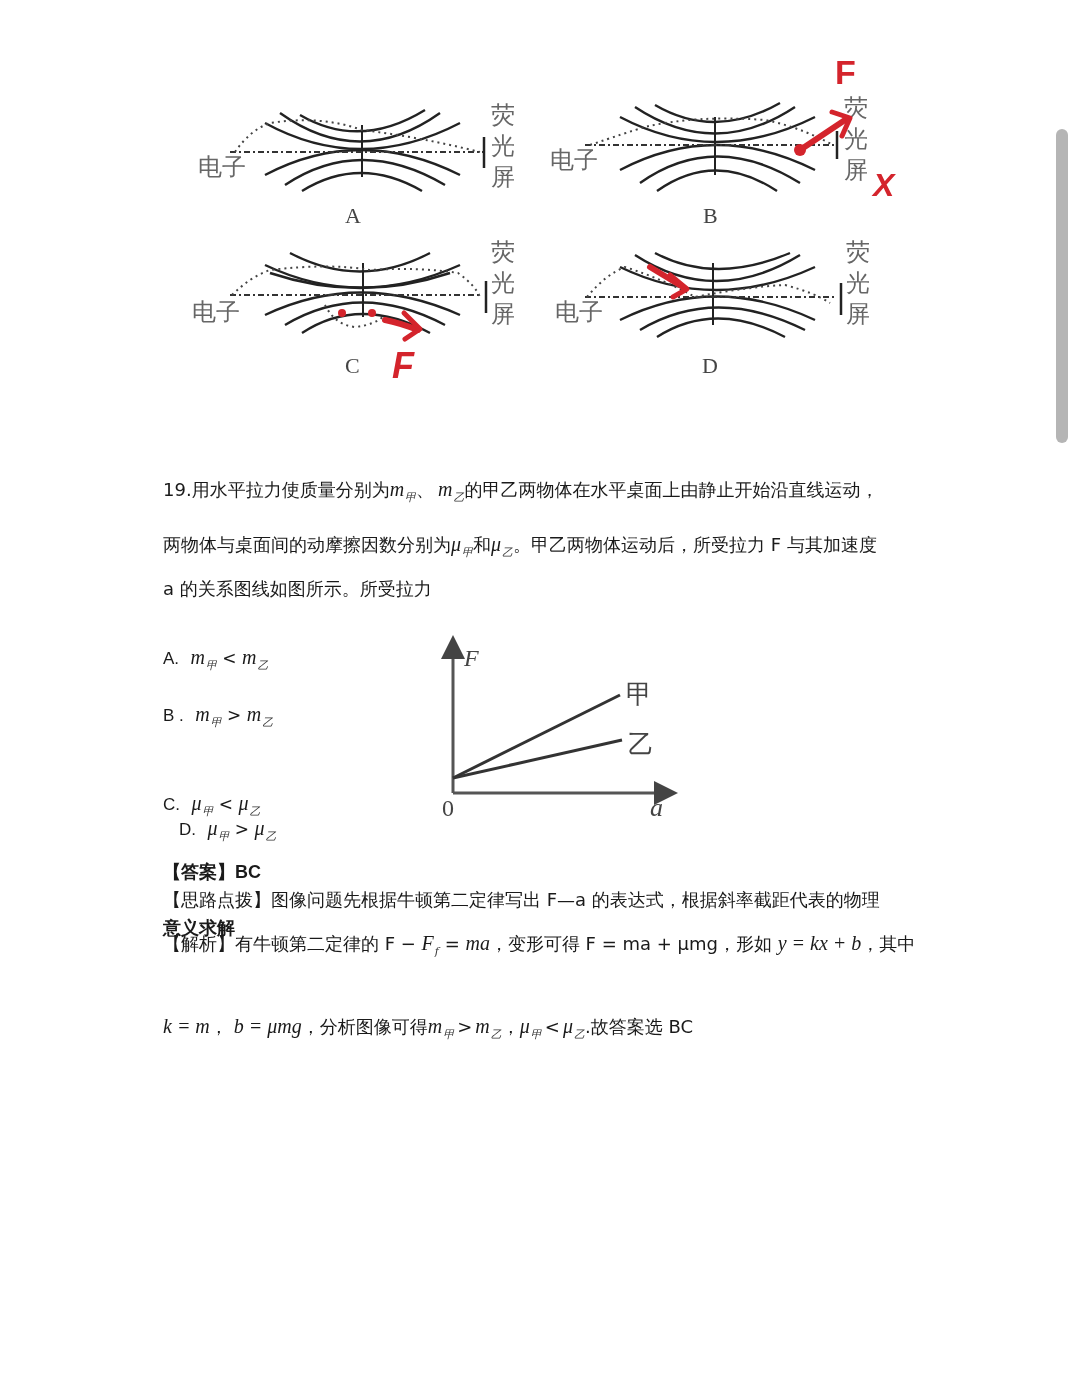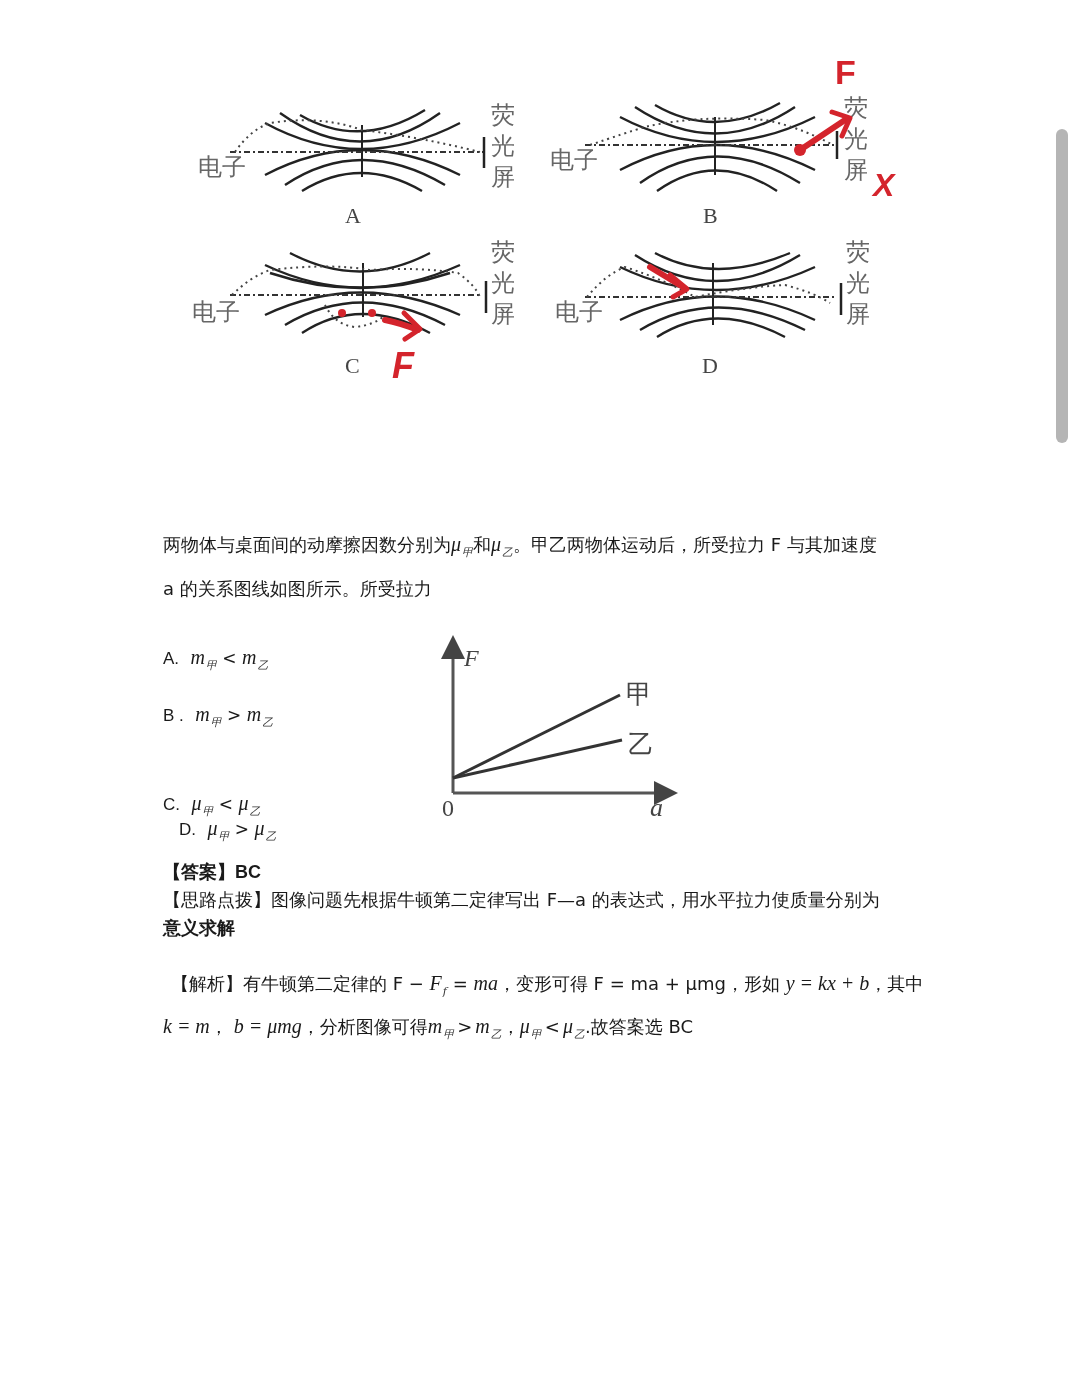--- a/index.html
+++ b/index.html
@@ -135,20 +135,23 @@
     </svg>
     <div class="cn-label" style="left:10px; top:52px;">电子</div>
     <div class="cn-label screen-label" style="left:300px; top:-8px;">
       <div>荧</div>
       <div>光</div>
       <div>屏</div>
     </div>
     <div class="fig-label" style="left:157px; top:108px;">D</div>
   </div>
 
+  <div class="text-line" style="top:478px;">
+    <span>19.</span><span>用水平拉力使质量分别为</span><span class="math">m</span><span class="sub">甲</span><span>、</span><span class="math" style="margin-left:4px;">m</span><span class="sub">乙</span><span>的甲乙两物体在水平桌面上由静止开始沿直线运动，</span>
+  </div>
   <div class="text-line" style="top:533px;">
     <span>两物体与桌面间的动摩擦因数分别为</span><span class="math">μ</span><span class="sub">甲</span><span>和</span><span class="math">μ</span><span class="sub">乙</span><span>。甲乙两物体运动后，所受拉力 F 与其加速度</span>
   </div>
   <div class="text-line" style="top:577px;">a 的关系图线如图所示。所受拉力</div>
 
   <div class="opt" style="top:646px;">
     <span class="letter">A.</span>
     <span class="math" style="margin-left:6px;">m</span><span class="sub">甲</span>
     <span>&lt;</span>
     <span class="math">m</span><span class="sub">乙</span>
@@ -188,25 +191,25 @@
     <div class="graph-text" style="left:220px; top:158px; font-size:26px; font-style:italic;">a</div>
     <div class="graph-text" style="left:12px; top:160px; font-size:24px;">0</div>
     <div class="graph-text" style="left:196px; top:42px; font-size:26px; font-family:'DejaVu Serif',serif;">甲</div>
     <div class="graph-text" style="left:198px; top:92px; font-size:26px; font-family:'DejaVu Serif',serif;">乙</div>
   </div>
 
   <div class="text-line" style="top:860px;font-weight:bold;">
     <span>【答案】</span><span style="font-family:'Liberation Sans',sans-serif;">BC</span>
   </div>
   <div class="text-line" style="top:888px;">
-    <span>【思路点拨】</span><span>图像问题先根据牛顿第二定律写出 F—a 的表达式，用水平拉力使质量分别为</span>
+    <span>【思路点拨】</span><span>图像问题先根据牛顿第二定律写出 F—a 的表达式，根据斜率截距代表的物理</span>
   </div>
   <div class="text-line" style="top:916px;font-weight:bold;">意义求解</div>
 
-  <div class="text-line" style="top:972px;margin-left:8px;">
+  <div class="text-line" style="top:932px;">
     <span>【解析】</span><span>有牛顿第二定律的 F − </span><span class="math">F</span><span class="sub">f</span><span> = </span><span class="math">ma</span><span>，变形可得 F = ma + μmg，形如 </span><span class="math">y = kx + b</span><span>，其中</span>
   </div>
   <div class="text-line" style="top:1015px;">
     <span class="math">k = m</span><span>，</span><span class="math" style="margin-left:6px;">b = μmg</span><span>，分析图像可得</span><span class="math">m</span><span class="sub">甲</span><span style="margin:0 3px;">&gt;</span><span class="math">m</span><span class="sub">乙</span><span>，</span><span class="math">μ</span><span class="sub">甲</span><span style="margin:0 3px;">&lt;</span><span class="math">μ</span><span class="sub">乙</span><span>.故答案选 BC</span>
   </div>
 
   <div class="scrollbar-track"></div>
   <div class="scrollbar-thumb"></div>
 </div>
 

